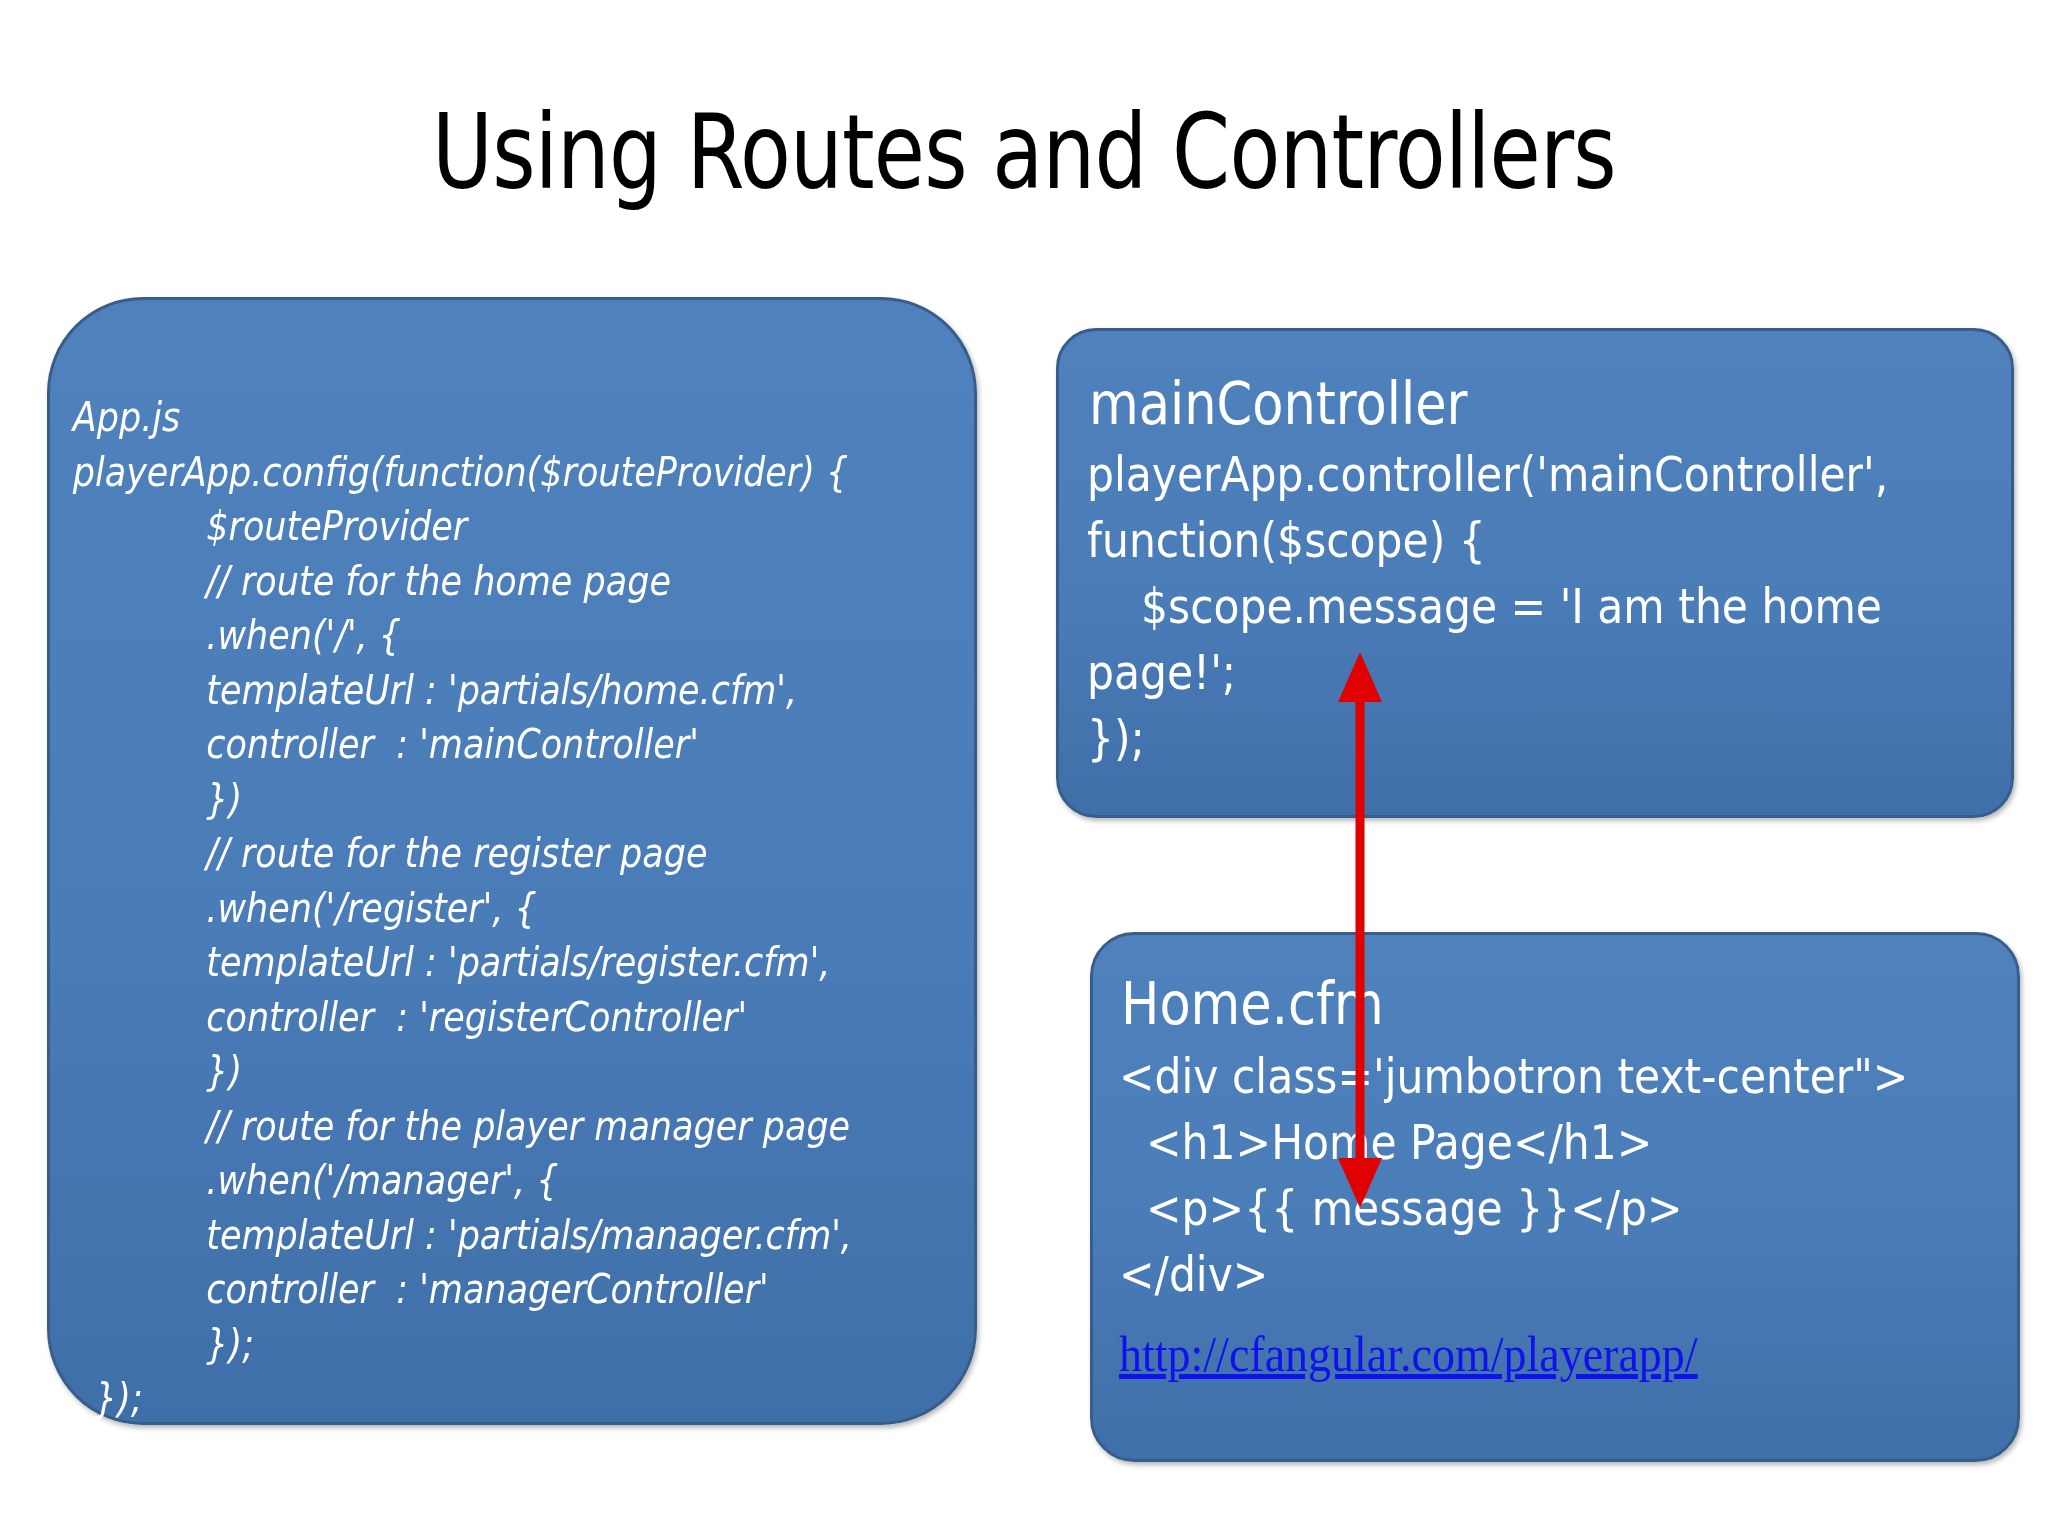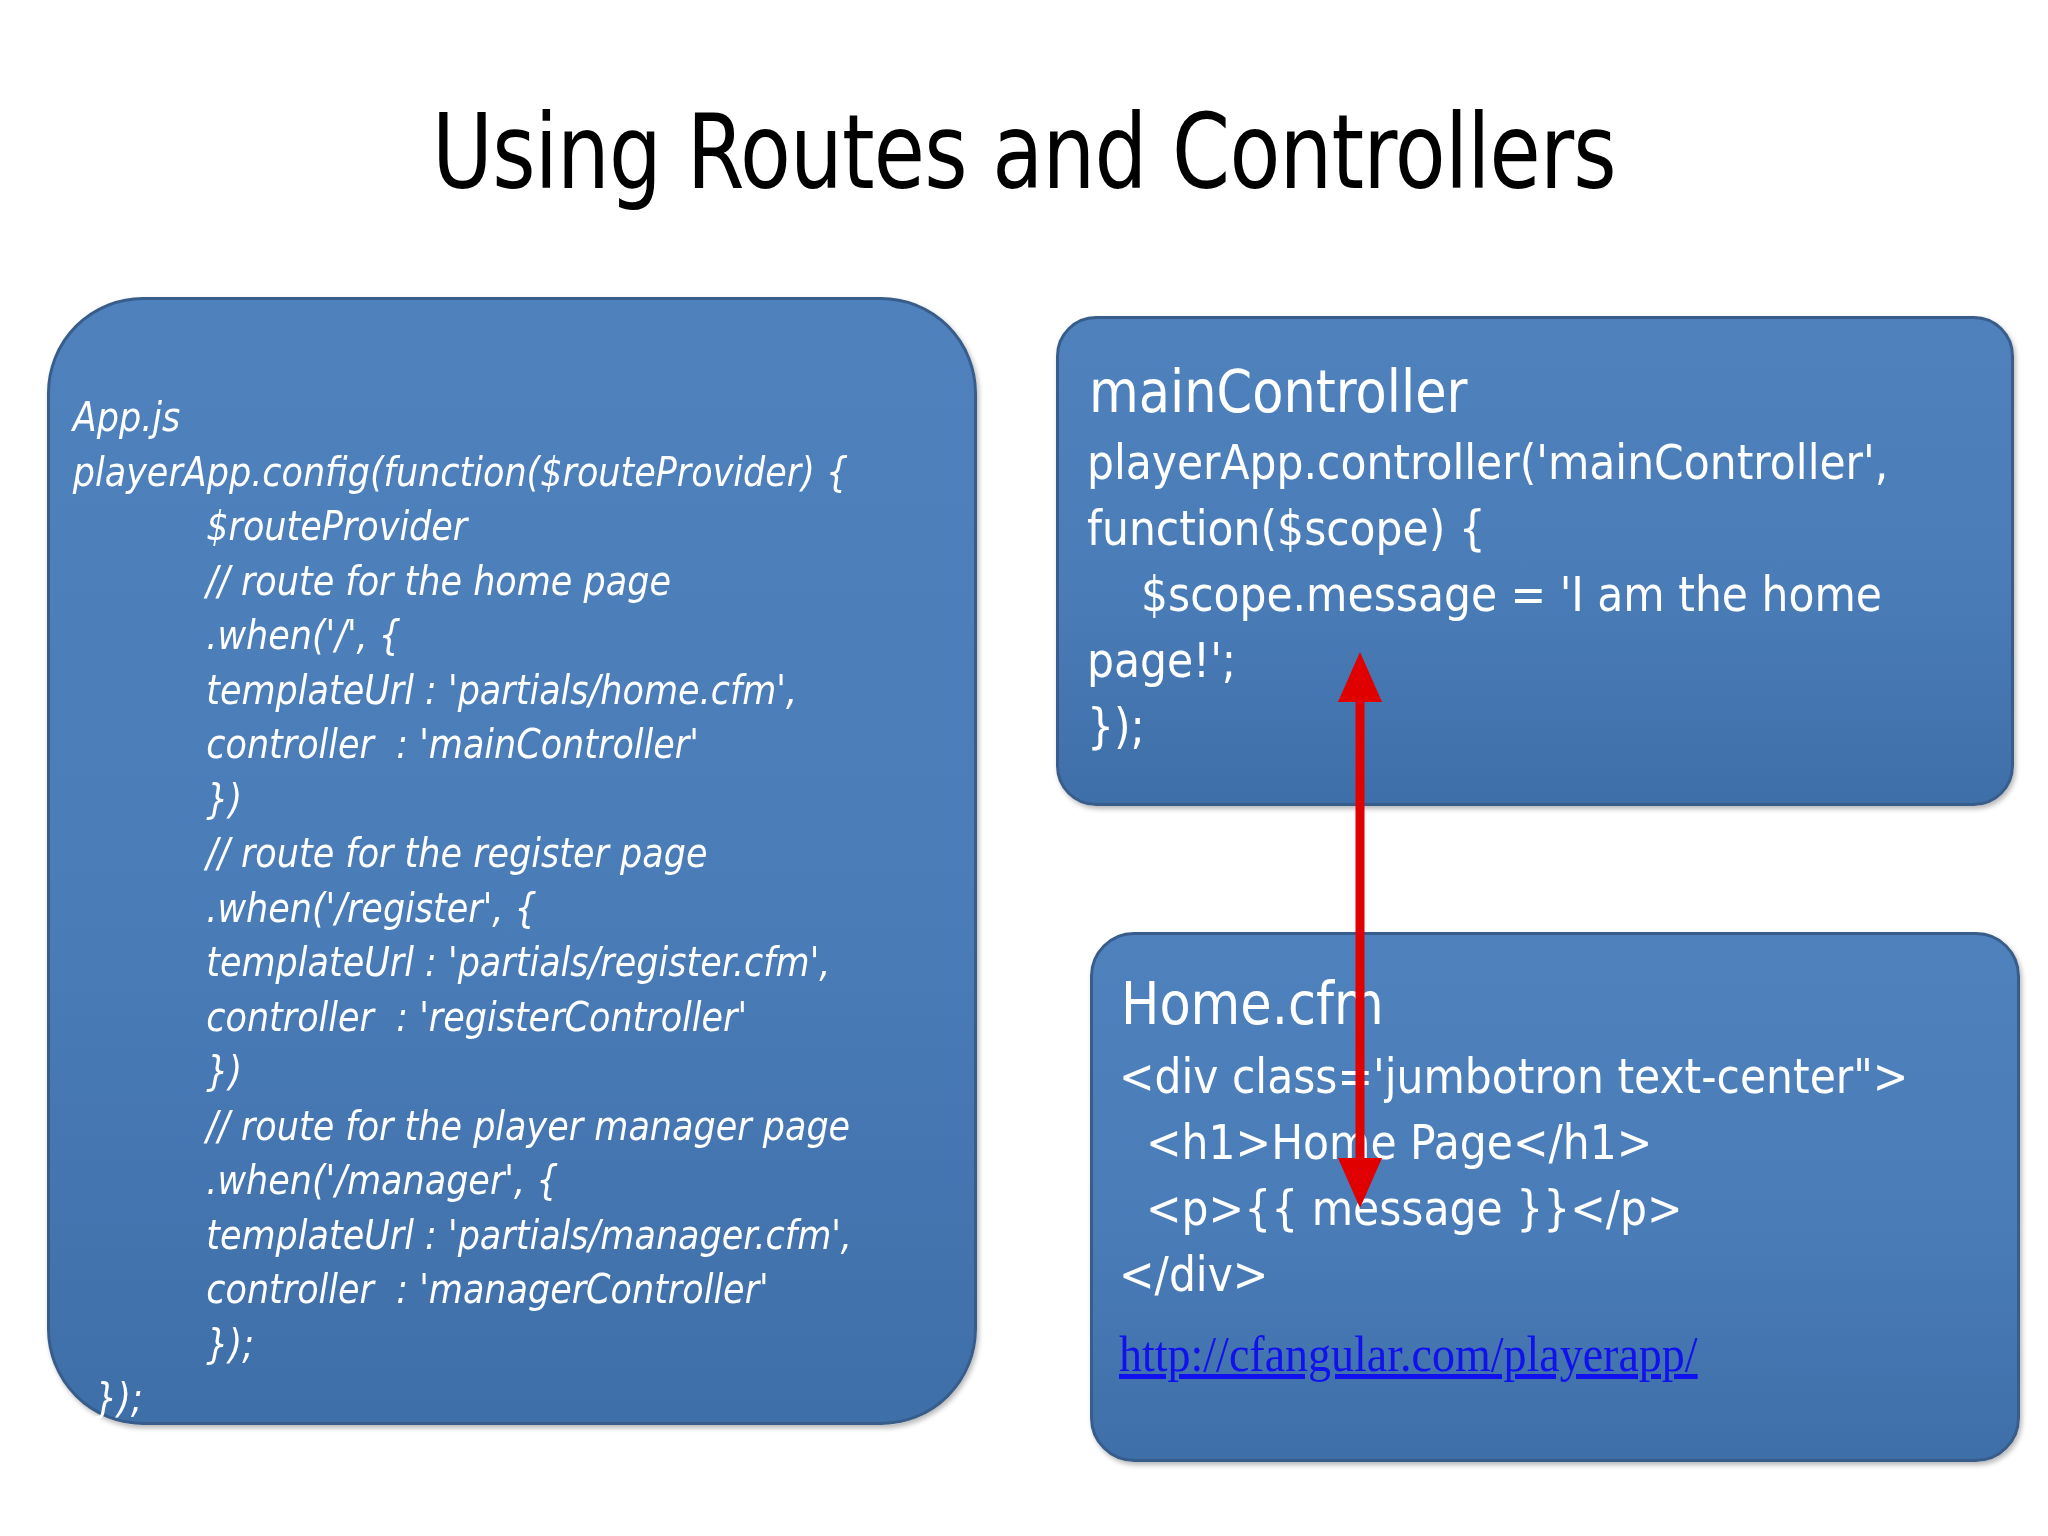--- a/index.html
+++ b/index.html
@@ -56,21 +56,21 @@
   #box-appjs {
     left: 47px;
     top: 297px;
     width: 930px;
     height: 1128px;
     border-radius: 96px;
     font-style: italic;
   }
   #box-maincontroller {
     left: 1056px;
-    top: 316px;
+    top: 328px;
     width: 958px;
     height: 490px;
     border-radius: 40px;
   }
   #box-homecfm {
     left: 1090px;
     top: 932px;
     width: 930px;
     height: 530px;
     border-radius: 44px;

